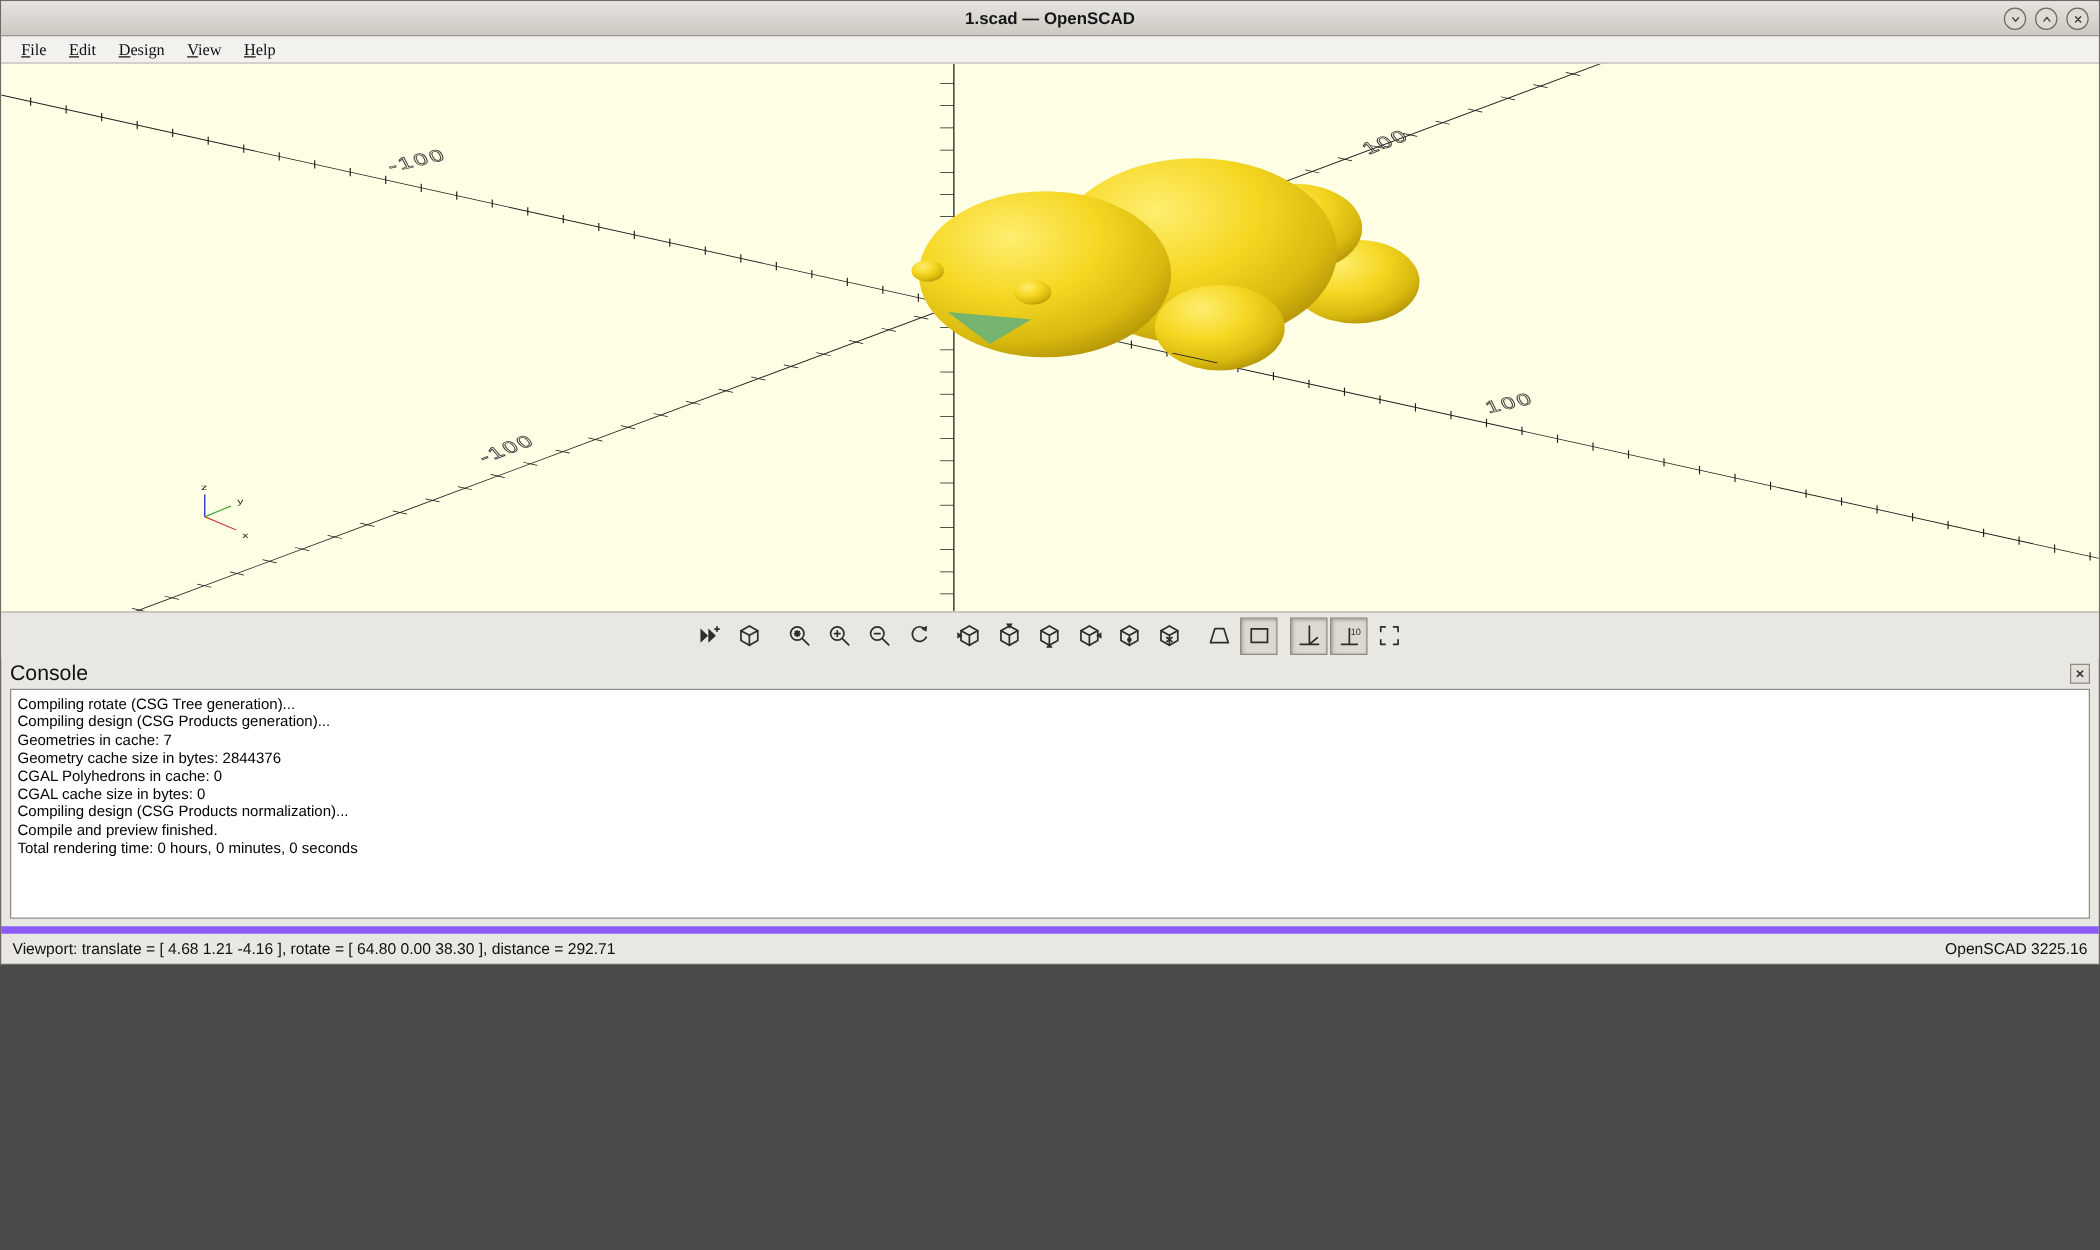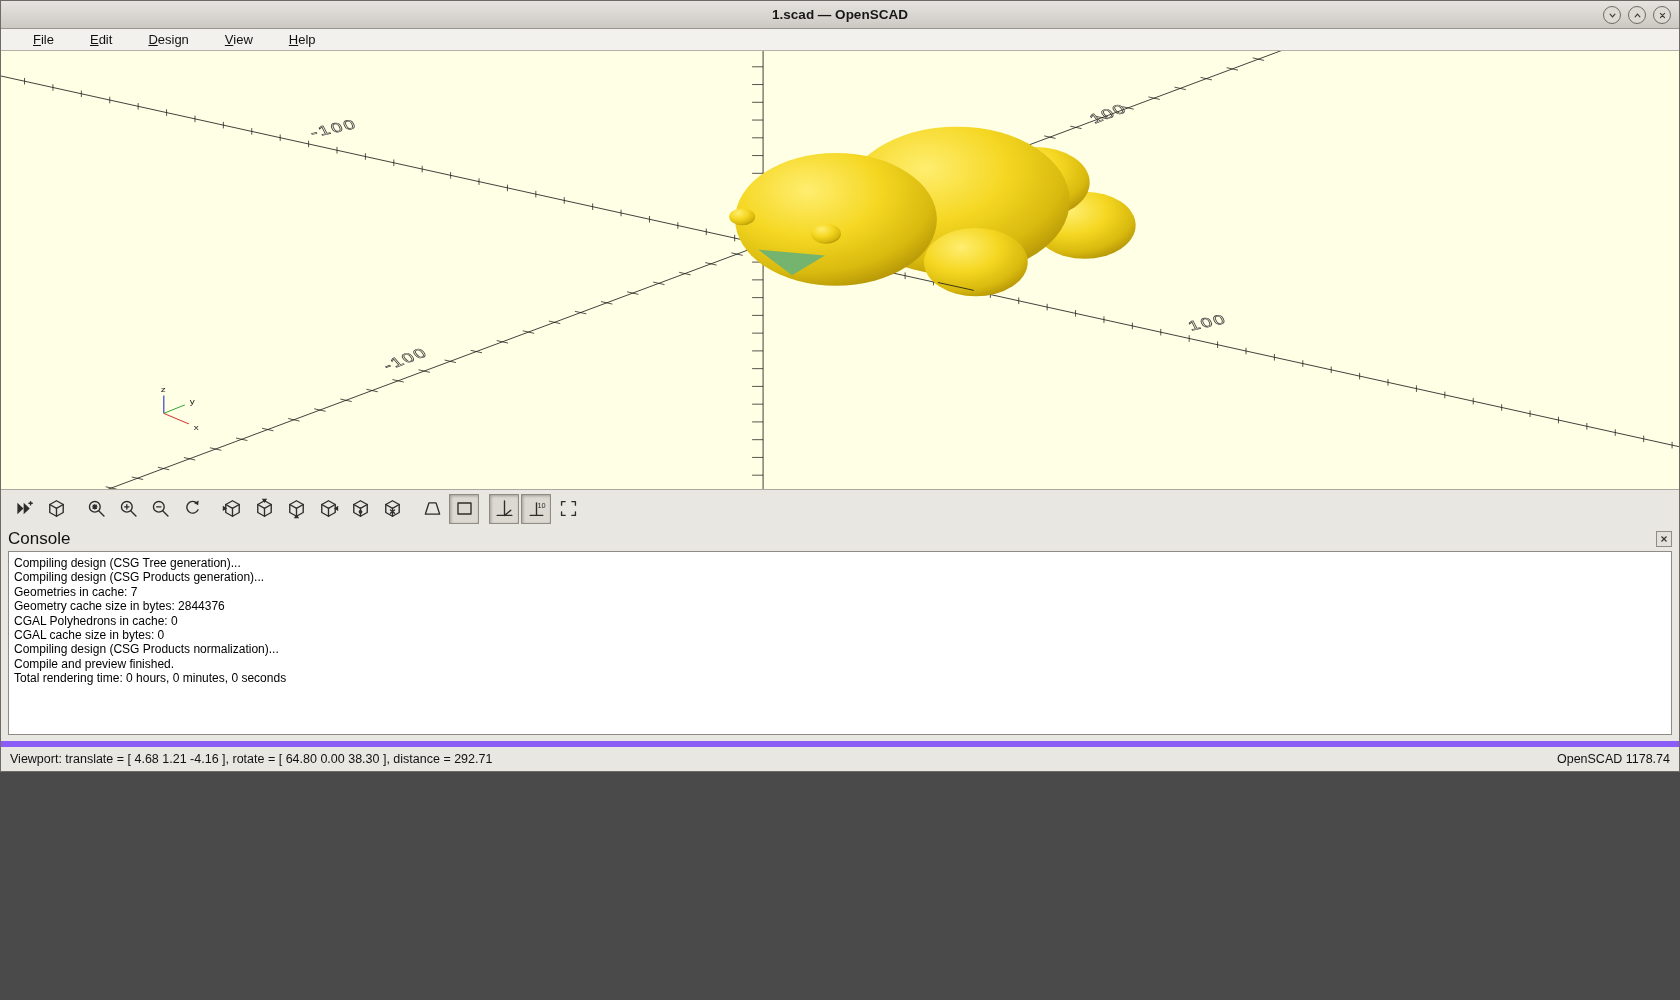--- a/index.html
+++ b/index.html
@@ -13,33 +13,33 @@
   .titlebar { height:28px; background:linear-gradient(#e6e4e0,#ccc9c3);
               border-bottom:1px solid #98958f; display:flex; align-items:center; position:relative; }
   .title { flex:1; text-align:center; font-weight:bold; font-size:13.5px; color:#161616; }
   .winbtns { position:absolute; right:8px; top:5px; display:flex; gap:7px; }
   .winbtn { width:18px; height:18px; border-radius:50%; border:1px solid #6f6c66;
             background:#dedbd5; display:flex; align-items:center; justify-content:center; padding:0; cursor:default; }
   .winbtn svg { width:11px; height:11px; stroke:#3a3a3a; fill:none; stroke-width:1.6; stroke-linecap:round; }
 
   
   .menubar { height:22px; background:#f2f1ee; border-bottom:1px solid #b5b2ac;
-             display:flex; align-items:center; padding-left:24px; gap:20px; }
+             display:flex; align-items:center; padding-left:8px; gap:2px;font-family:Liberation Serif, serif; }
   .menu-item { display:inline-block; font-size:13px; padding:2px 8px; color:#111; }
   .menu-item::first-letter { text-decoration:underline; }
 
   
   .viewport { flex:1; position:relative; background:#FFFFE5; overflow:hidden; }
   .viewport svg { position:absolute; inset:0; width:100%; height:100%; display:block; }
   .axlabel { fill:none; stroke:#3f3f3f; stroke-width:0.9; font-size:20px; letter-spacing:2px; }
   .oaxlabel { stroke:none; fill:#222; font-size:10px; }
 
   
   .toolbar { height:38px; background:#e9e7e2; border-top:1px solid #aba8a2;
-             display:flex; align-items:center; padding-left:8px; }
+             display:flex; align-items:center; padding-left:8px;justify-content:center; }
   .tb-group { display:flex; gap:2px; margin-right:10px; }
   .tbtn { width:30px; height:30px; border:1px solid transparent; background:transparent;
           display:flex; align-items:center; justify-content:center; padding:0; cursor:default; }
   .tbtn svg { width:21px; height:21px; stroke:#2e2d2b; fill:none; stroke-width:1.3;
               stroke-linejoin:round; stroke-linecap:round; }
   .tbtn svg .f { fill:#2e2d2b; stroke:none; }
   .tbtn svg .t { font-size:7px; fill:#2e2d2b; stroke:none; font-family:"Liberation Sans",sans-serif; }
   .tbtn.pressed { border:1px solid #8f8c86; background:#dcd9d2; box-shadow:inset 1px 1px 3px rgba(0,0,0,.28); }
 
   
@@ -426,29 +426,29 @@
 
   <div class="console-header">
     <span class="console-title">Console</span>
     <button class="console-close">
         <svg viewBox="0 0 12 12">
           <path d="M3 3l6 6M9 3l-6 6"></path>
         </svg>
       </button>
   </div>
   <div class="console-body">
-      <div class="console-line">Compiling design (CSG Tree generation)...</div>
+      <div class="console-line">Compiling rotate (CSG Tree generation)...</div>
       <div class="console-line">Compiling design (CSG Products generation)...</div>
       <div class="console-line">Geometries in cache: 7</div>
       <div class="console-line">Geometry cache size in bytes: 2844376</div>
       <div class="console-line">CGAL Polyhedrons in cache: 0</div>
       <div class="console-line">CGAL cache size in bytes: 0</div>
       <div class="console-line">Compiling design (CSG Products normalization)...</div>
       <div class="console-line">Compile and preview finished.</div>
       <div class="console-line">Total rendering time: 0 hours, 0 minutes, 0 seconds</div>
     </div>
 
   <div class="statusbar">
     <span class="status-left">Viewport: translate = [ 4.68 1.21 -4.16 ], rotate = [ 64.80 0.00 38.30 ], distance = 292.71</span>
-    <span class="status-right">OpenSCAD 1178.74</span>
+    <span class="status-right">OpenSCAD 3225.16</span>
   </div>
 
 </div>
 
 </body></html>

